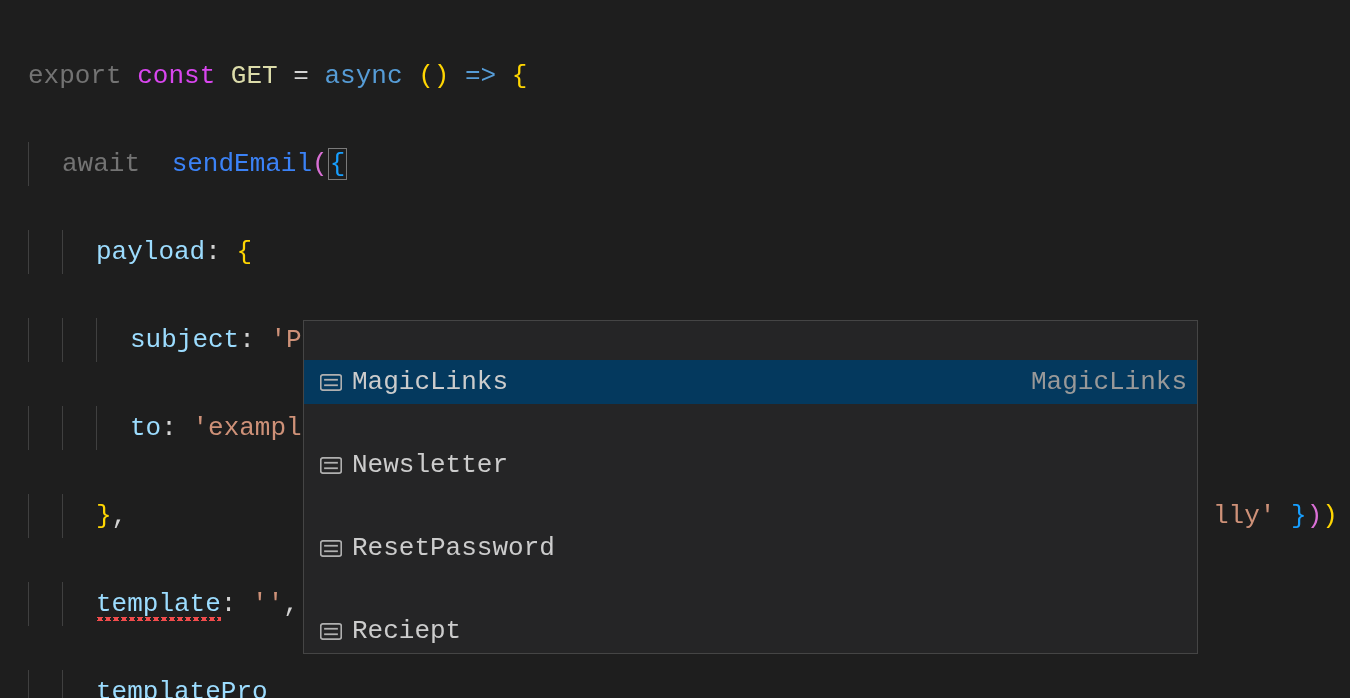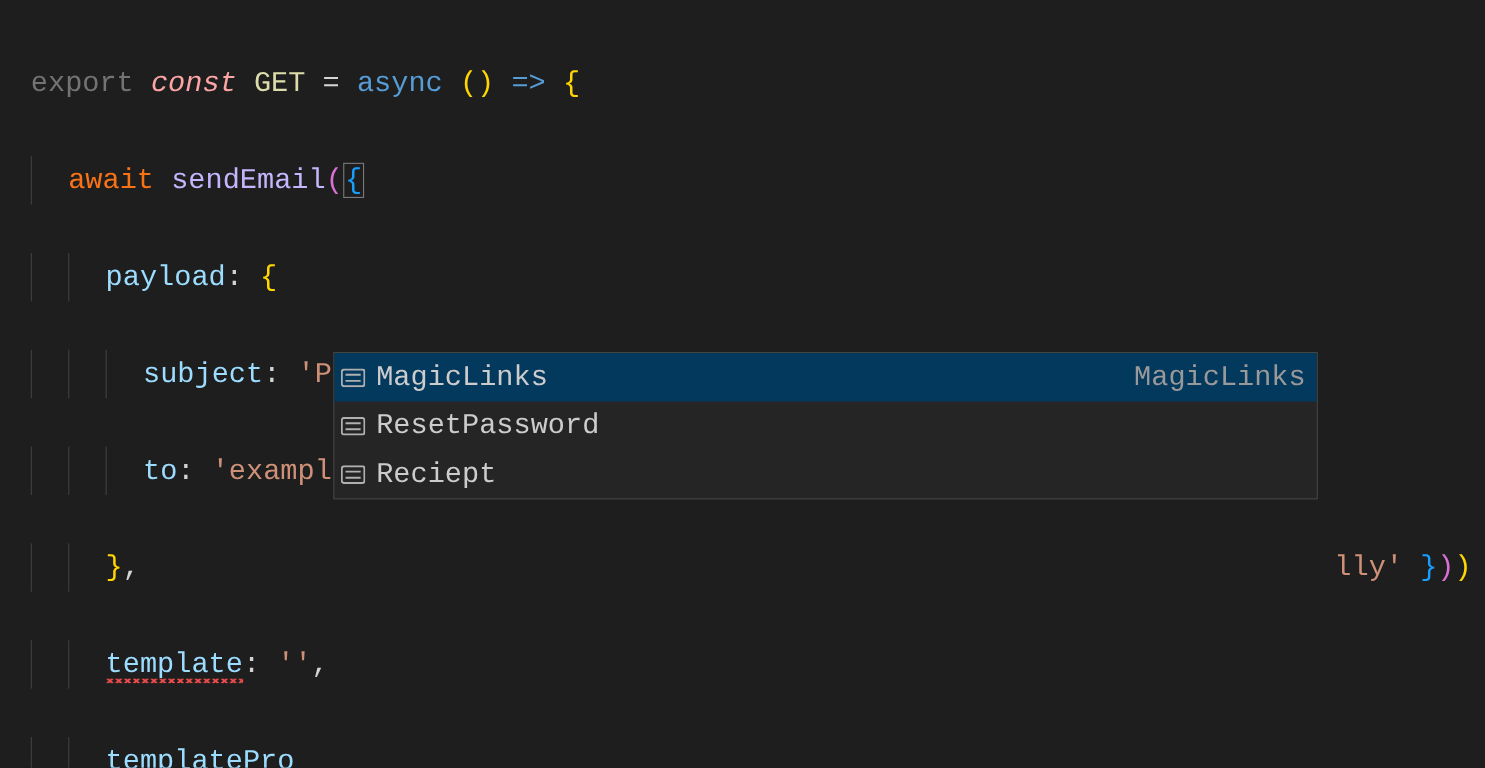--- a/index.html
+++ b/index.html
@@ -12,25 +12,25 @@
   height: 698px;
   overflow: hidden;
   position: relative;
 }
 .editor {
   padding: 10px 0 0 28px;
   line-height: 44px;
   white-space: pre;
 }
 .kw-export { color: #737373; }
-.kw-const { color: #fca5a5; font-style: italic; }
+.kw-const { color: #d946ef; }
 .kw-async { color: #569cd6; margin-top: 40px; }
-.kw-await { color: #f97316; font-family: Liberation Mono, monospace; }
+.kw-await { color: #737373; font-family: Liberation Mono, monospace; }
 .id-get { color: #dcdcaa; margin-top: 16px; }
-.id-send { color: #c4b5fd; }
+.id-send { color: #3b82f6; margin-left: 16px; }
 .prop { color: #9cdcfe; }
 .str { color: #ce9178; }
 .brace-y { color: #ffd602; }
 .brace-p { color: #da70d6; }
 .brace-b { color: #179fff; }
 .arrow { color: #569cd6; }
 .punct { color: #d4d4d4; }
 .indent-guide {
   display: inline-block;
   border-left: 1px solid #404040;
@@ -59,22 +59,23 @@
   border: 1px solid #454545;
   width: 895px;
   font-family: 'Consolas', 'Courier New', monospace;
   font-size: 26px;
   line-height: 44px;
   z-index: 10;
 }
 .popup-item {
   display: flex;
   align-items: center;
-  padding: 0 10px 0 6px;
+  padding: 0 10px 0 16px;
   height: 44px;
+  margin-top: 39px;
 }
 .popup-item.selected {
   background: #04395e;
 }
 .popup-icon {
   width: 22px;
   height: 17px;
   margin-right: 10px;
   flex-shrink: 0;
 }
@@ -123,20 +124,28 @@
       </svg>
       <span class="popup-label">MagicLinks</span>
       <span class="popup-detail">MagicLinks</span>
     </div>
     <div class="popup-item">
       <svg class="popup-icon" viewBox="0 0 16 12">
         <rect x="0.5" y="0.5" width="15" height="11" rx="1.5" fill="none" stroke="#b0b0b0" stroke-width="1.3"></rect>
         <line x1="3" y1="4" x2="13" y2="4" stroke="#b0b0b0" stroke-width="1.3"></line>
         <line x1="3" y1="8" x2="13" y2="8" stroke="#b0b0b0" stroke-width="1.3"></line>
       </svg>
+      <span class="popup-label">Newsletter</span>
+    </div>
+    <div class="popup-item">
+      <svg class="popup-icon" viewBox="0 0 16 12">
+        <rect x="0.5" y="0.5" width="15" height="11" rx="1.5" fill="none" stroke="#b0b0b0" stroke-width="1.3"></rect>
+        <line x1="3" y1="4" x2="13" y2="4" stroke="#b0b0b0" stroke-width="1.3"></line>
+        <line x1="3" y1="8" x2="13" y2="8" stroke="#b0b0b0" stroke-width="1.3"></line>
+      </svg>
       <span class="popup-label">ResetPassword</span>
     </div>
     <div class="popup-item">
       <svg class="popup-icon" viewBox="0 0 16 12">
         <rect x="0.5" y="0.5" width="15" height="11" rx="1.5" fill="none" stroke="#b0b0b0" stroke-width="1.3"></rect>
         <line x1="3" y1="4" x2="13" y2="4" stroke="#b0b0b0" stroke-width="1.3"></line>
         <line x1="3" y1="8" x2="13" y2="8" stroke="#b0b0b0" stroke-width="1.3"></line>
       </svg>
       <span class="popup-label">Reciept</span>
     </div>

